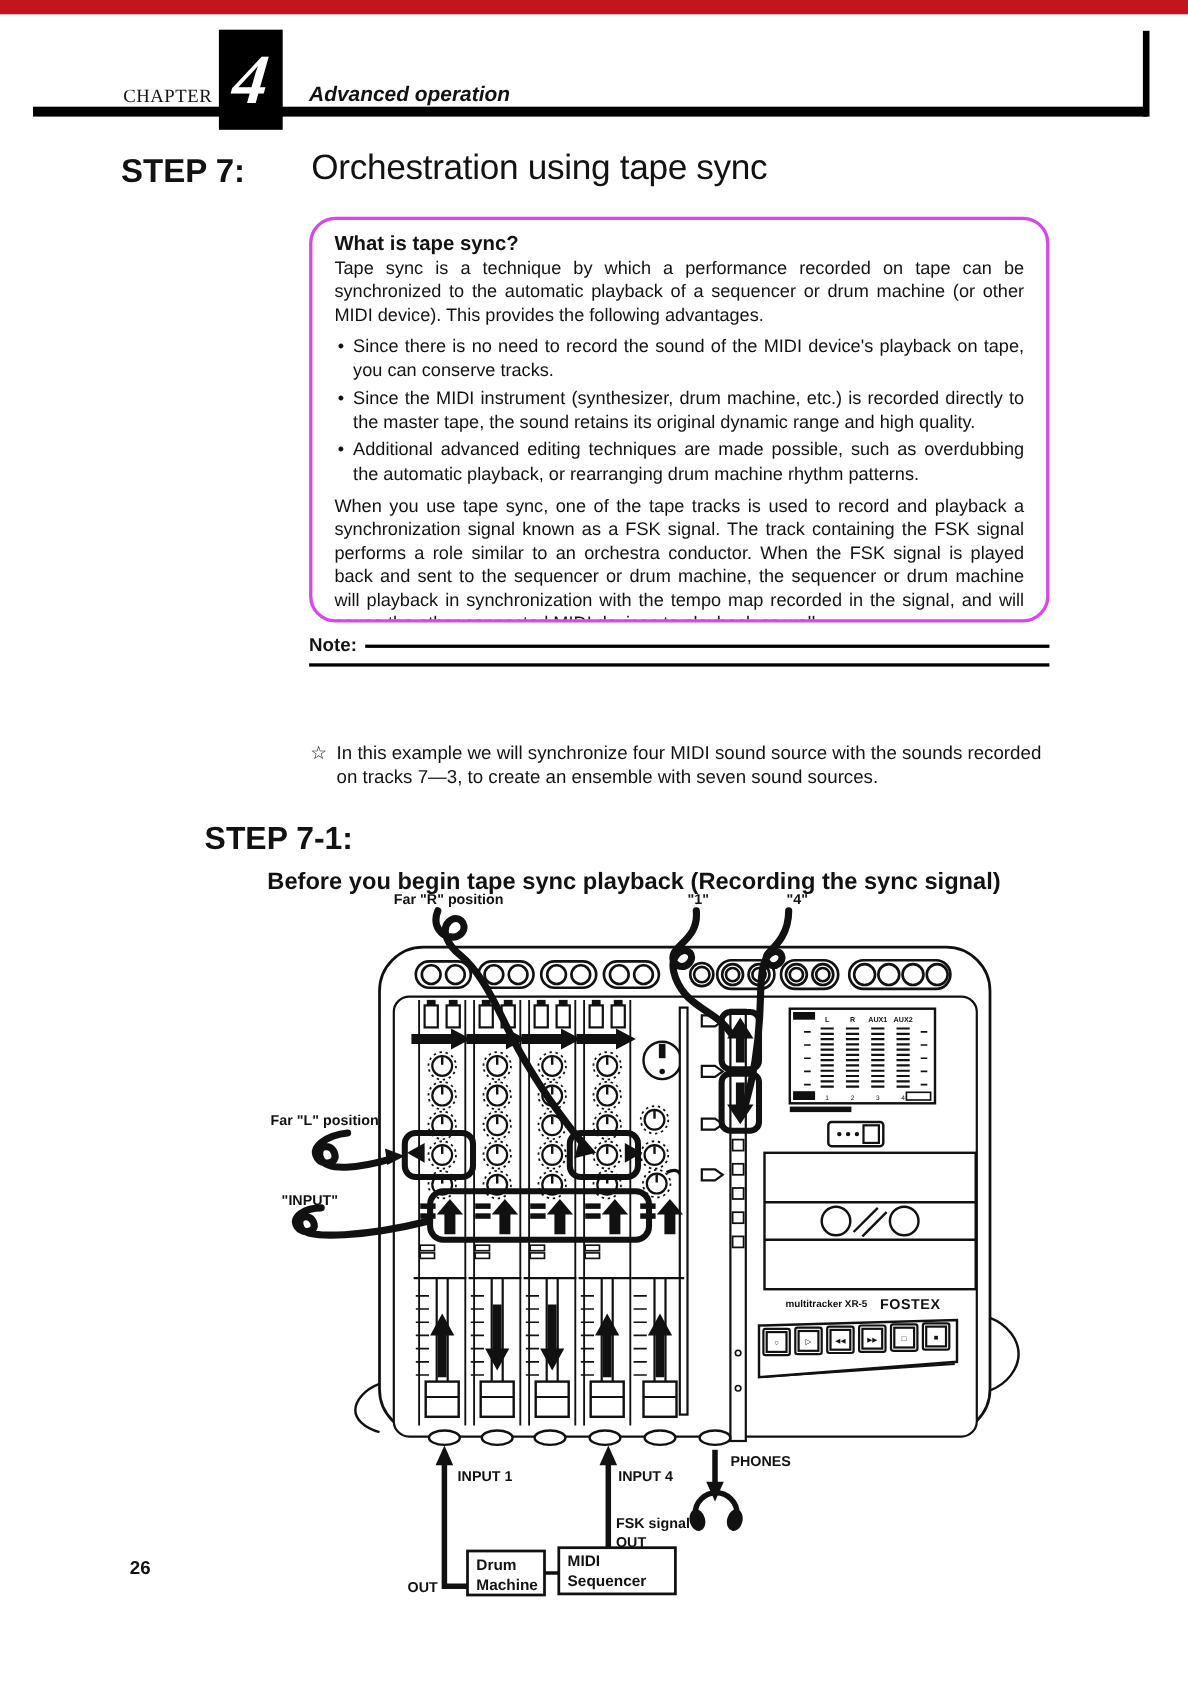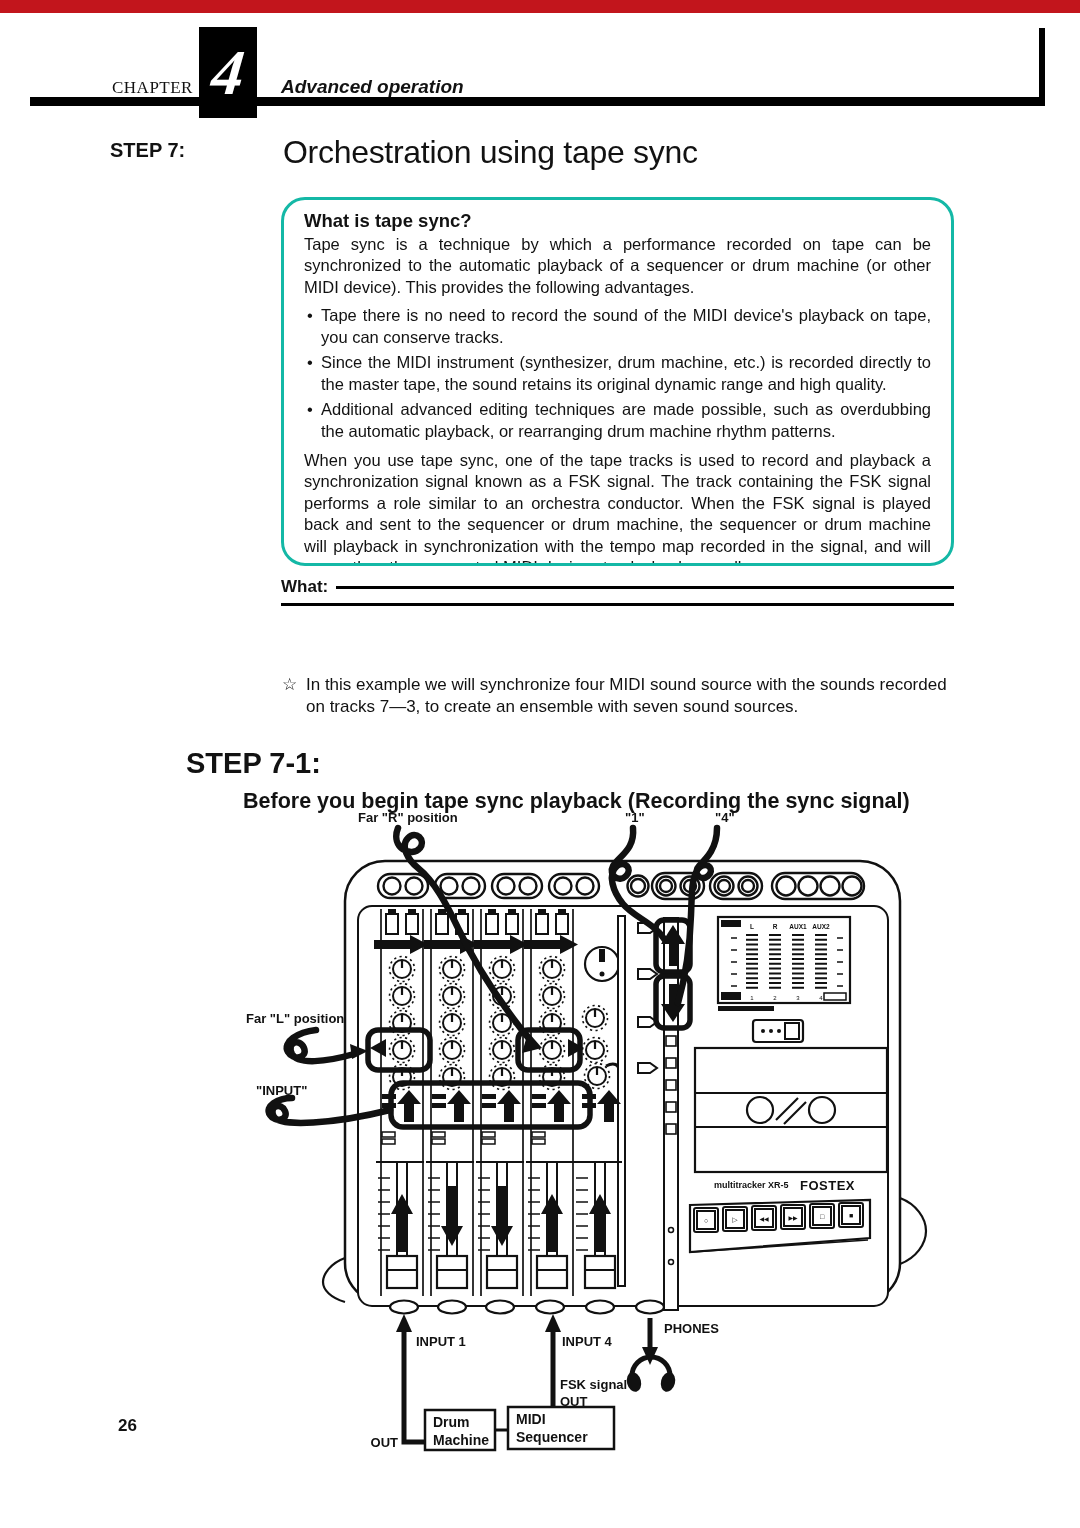--- a/index.html
+++ b/index.html
@@ -8,23 +8,23 @@
     font-family:"Liberation Sans",sans-serif;color:#121212;overflow:hidden;
   }
   .abs{position:absolute;}
   #red-bar{left:0;top:0;width:1080px;height:13px;background:#c2151c;}
   #chapter-label{left:112px;top:78px;font-family:"Liberation Serif",serif;font-size:17px;letter-spacing:.5px;}
   #chapter-box{left:199px;top:27px;width:58px;height:91px;background:#000;color:#fff;display:flex;align-items:center;justify-content:center;}
   #chapter-box span{font-family:"Liberation Serif",serif;font-style:italic;font-weight:700;font-size:64px;transform:skewX(-6deg);line-height:1;}
   #chapter-title{left:281px;top:76px;font-style:italic;font-weight:700;font-size:19px;}
   #header-rule{left:30px;top:97px;width:1013px;height:9px;background:#000;}
   #header-tick{left:1039px;top:28px;width:6px;height:78px;background:#000;}
-  #step7-label{left:110px;top:139px;font-weight:700;font-size:20px;}
+  #step7-label{left:110px;top:139px;font-weight:700;font-size:30px;}
   #step7-title{left:283px;top:134px;font-weight:400;font-size:32px;letter-spacing:-.3px;}
-  #info-box{left:281px;top:197px;width:673px;height:369px;border:3px solid #14b8a6;border-radius:24px;
+  #info-box{left:281px;top:197px;width:673px;height:369px;border:3px solid #d946ef;border-radius:24px;
     padding:10px 20px 8px 20px;box-sizing:border-box;overflow:hidden;}
   .ib-h{font-size:18.5px;font-weight:700;margin:0 0 2px 0;}
   .ib-p{font-size:16.5px;line-height:1.3;text-align:justify;margin:0;}
   .ib-bullets{margin:7px 0 0 0;padding:0;list-style:none;}
   .ib-bullets li{position:relative;padding-left:17px;font-size:16.5px;line-height:1.3;text-align:justify;margin-bottom:4px;}
   .ib-bullets .marker{position:absolute;left:3px;top:0;}
   .ib-outro{margin-top:8px;}
   #note-block{left:281px;top:577px;width:673px;}
   .note-head{display:flex;align-items:center;gap:8px;}
   .note-label{font-size:17px;font-weight:700;white-space:nowrap;}
@@ -54,37 +54,37 @@
 
 <div class="abs" id="step7-label">STEP 7:</div>
 <div class="abs" id="step7-title">Orchestration using tape sync</div>
 
 <div class="abs" id="info-box">
   <p class="ib-h">What is tape sync?</p>
   <p class="ib-p">Tape sync is a technique by which a performance recorded on tape can be synchronized to the automatic playback of a sequencer or drum machine (or other MIDI device). This provides the following advantages.</p>
   <ul class="ib-bullets">
     <li>
       <span class="marker">•</span>
-      <span>Tape there is no need to record the sound of the MIDI device's playback on tape, you can conserve tracks.</span>
+      <span>Since there is no need to record the sound of the MIDI device's playback on tape, you can conserve tracks.</span>
     </li>
     <li>
       <span class="marker">•</span>
       <span>Since the MIDI instrument (synthesizer, drum machine, etc.) is recorded directly to the master tape, the sound retains its original dynamic range and high quality.</span>
     </li>
     <li>
       <span class="marker">•</span>
       <span>Additional advanced editing techniques are made possible, such as overdubbing the automatic playback, or rearranging drum machine rhythm patterns.</span>
     </li>
   </ul>
   <p class="ib-p ib-outro">When you use tape sync, one of the tape tracks is used to record and playback a synchronization signal known as a FSK signal. The track containing the FSK signal performs a role similar to an orchestra conductor. When the FSK signal is played back and sent to the sequencer or drum machine, the sequencer or drum machine will playback in synchronization with the tempo map recorded in the signal, and will cause the other connected MIDI devices to playback as well.</p>
 </div>
 
 <div class="abs" id="note-block">
   <div class="note-head">
-    <span class="note-label">What:</span>
+    <span class="note-label">Note:</span>
     <div class="note-line"></div>
   </div>
   <div class="note-bottom"></div>
 </div>
 
 <div class="abs" id="star-para">
   <span class="star">☆</span>
   <span>In this example we will synchronize four MIDI sound source with the sounds recorded on tracks 7—3, to create an ensemble with seven sound sources.</span>
 </div>
 

